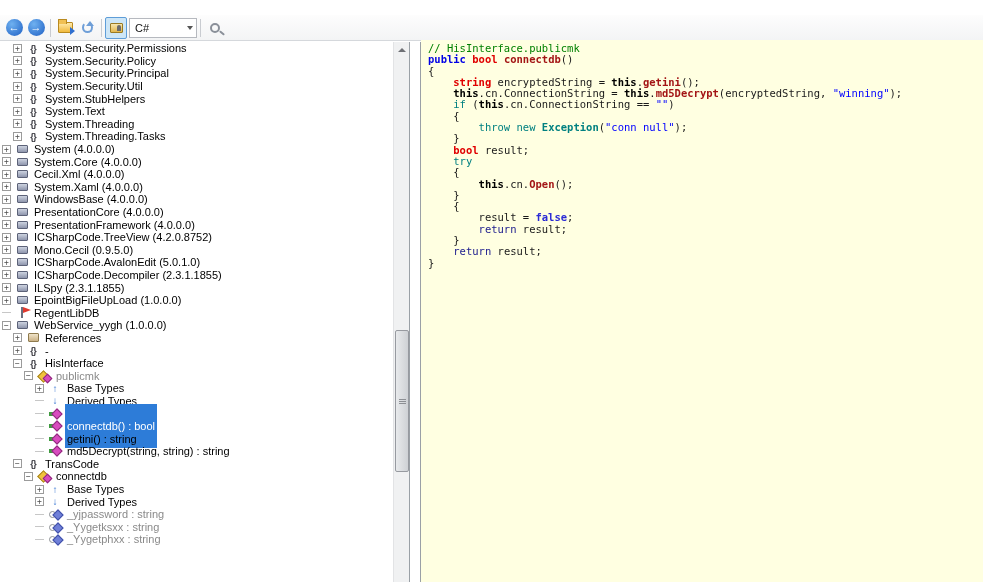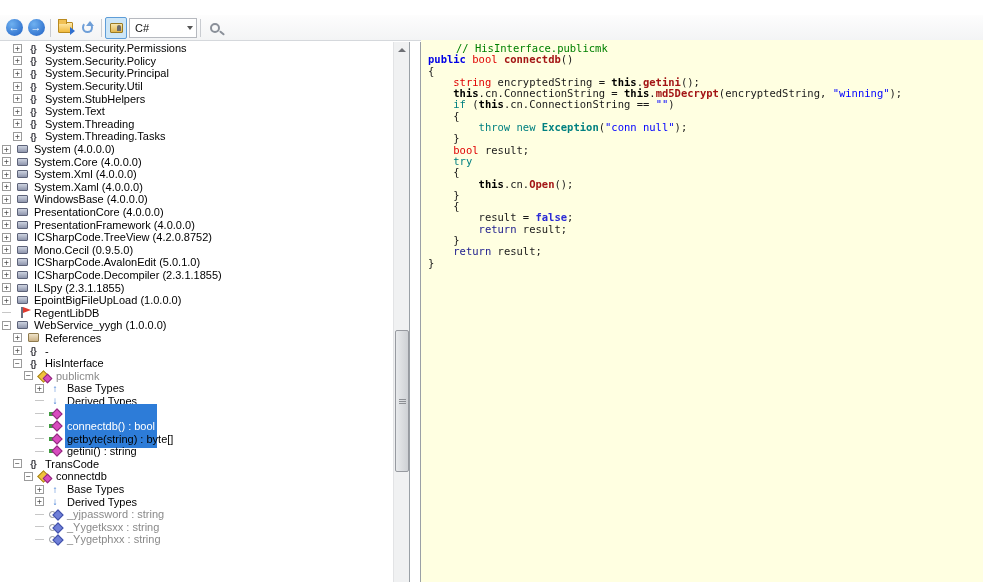--- a/index.html
+++ b/index.html
@@ -101,23 +101,23 @@
     background:#d84bbe; transform:rotate(45deg); border:1px solid #8e2a7c; }
   .i-pfld { position:relative; width:12px; height:12px; }
   .i-pfld:before { content:""; position:absolute; left:0; top:3px; width:5px; height:5px;
     border:1.5px solid #8c8f94; border-radius:50%; }
   .i-pfld:after { content:""; position:absolute; left:5px; top:3px; width:6px; height:6px;
     background:#6f7fd8; transform:rotate(45deg); border:1px solid #3f4fa8; }
 
   
   .code-line { font-family:"DejaVu Sans Mono", monospace; font-size:10.5px; line-height:11.3px;
     white-space:pre; color:#1a1a1a; }
-  .cm  { color:#008000;margin-left:28px; }
+  .cm  { color:#008000; }
   .kb  { color:#0000e6; font-weight:bold; }
-  .kr  { color:#e00000; font-weight:normal; }
+  .kr  { color:#e00000; font-weight:bold; }
   .kt  { color:#008080; font-weight:normal; }
   .cls { color:#008080; font-weight:bold; }
   .kn  { color:#20208f; }
   .mth { color:#a31515; font-weight:bold; }
   .str { color:#0000ff; }
   .ths { color:#000; font-weight:bold; }
   .tru { color:#008080; font-weight:bold; }
   .fls { color:#2b2bd5; font-weight:bold; }
   .pl  { color:#1a1a1a; }
 </style>
@@ -235,21 +235,21 @@
           <span class="i-asm"></span>
         </span>
         <span class="t-label">System.Core (4.0.0.0)</span>
       </div>
       <div class="trow">
         <span class="t-indent" style="width: 2px;"></span>
         <span class="t-exp">+</span>
         <span class="t-icon">
           <span class="i-asm"></span>
         </span>
-        <span class="t-label">System.Xml (4.0.0.0)</span>
+        <span class="t-label">Cecil.Xml (4.0.0.0)</span>
       </div>
       <div class="trow">
         <span class="t-indent" style="width: 2px;"></span>
         <span class="t-exp">+</span>
         <span class="t-icon">
           <span class="i-asm"></span>
         </span>
         <span class="t-label">System.Xaml (4.0.0.0)</span>
       </div>
       <div class="trow">
@@ -403,29 +403,29 @@
           <span class="i-mth"></span>
         </span>
         <span class="t-label selected">connectdb() : bool</span>
       </div>
       <div class="trow">
         <span class="t-indent" style="width: 35px;"></span>
         <span class="t-dash"></span>
         <span class="t-icon">
           <span class="i-mth"></span>
         </span>
-        <span class="t-label">getbyte(string) : byte[]</span>
+        <span class="t-label">getini() : string</span>
       </div>
       <div class="trow">
         <span class="t-indent" style="width: 35px;"></span>
         <span class="t-dash"></span>
         <span class="t-icon">
           <span class="i-mth"></span>
         </span>
-        <span class="t-label">getini() : string</span>
+        <span class="t-label">md5Decrypt(string, string) : string</span>
       </div>
       <div class="trow">
         <span class="t-indent" style="width: 13px;"></span>
         <span class="t-exp">−</span>
         <span class="t-icon">
           <span class="i-ns">{}</span>
         </span>
         <span class="t-label">TransCode</span>
       </div>
       <div class="trow">

